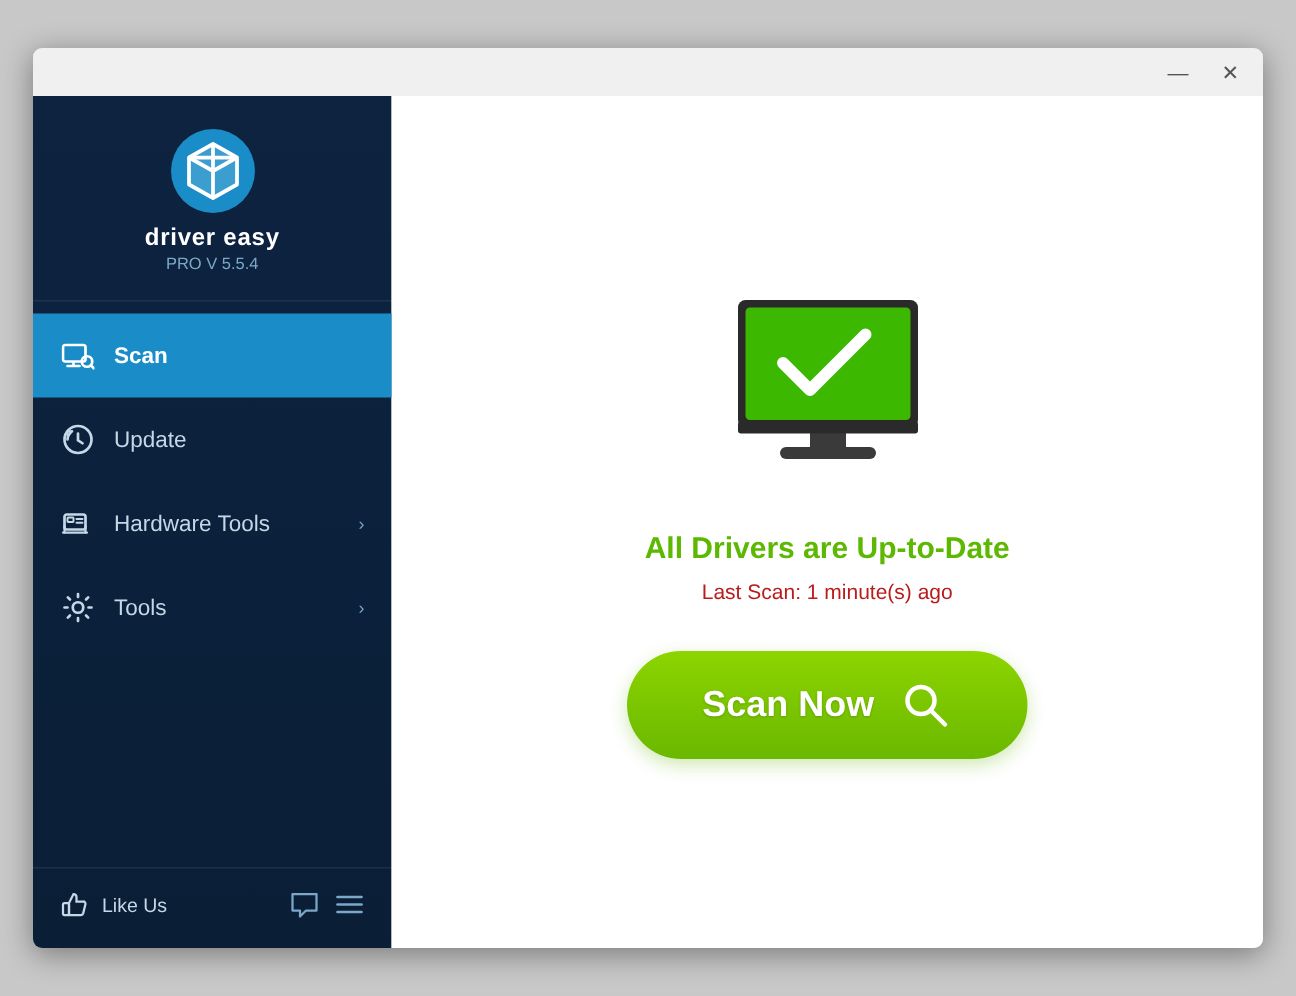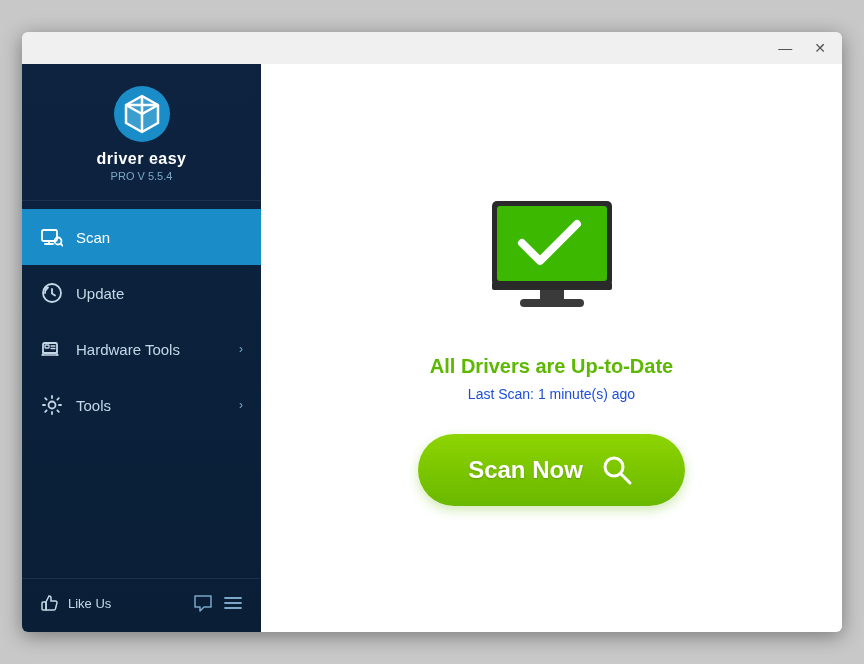--- a/index.html
+++ b/index.html
@@ -89,20 +89,21 @@
       padding: 16px 18px;
       color: #c5d8e8;
       cursor: pointer;
       font-size: 15px;
       position: relative;
       transition: background 0.15s;
     }
     .nav-item.active {
       background: #1a8cc7;
       color: white;
+      font-weight: bold;
     }
     .nav-item .nav-icon {
       width: 24px;
       height: 24px;
       margin-right: 12px;
       flex-shrink: 0;
       display: flex;
       align-items: center;
       justify-content: center;
     }
@@ -152,21 +153,21 @@
     }
     .status-title {
       font-size: 20px;
       font-weight: 700;
       color: #5cb800;
       margin-bottom: 8px;
       text-align: center;
     }
     .status-subtitle {
       font-size: 14px;
-      color: #1d4ed8;
+      color: #b91c1c;
       margin-bottom: 32px;
       text-align: left;
     }
     .scan-btn {
       background: linear-gradient(180deg, #8dd400 0%, #6ab800 100%);
       border: none;
       border-radius: 40px;
       padding: 18px 50px;
       display: flex;
       align-items: center;

